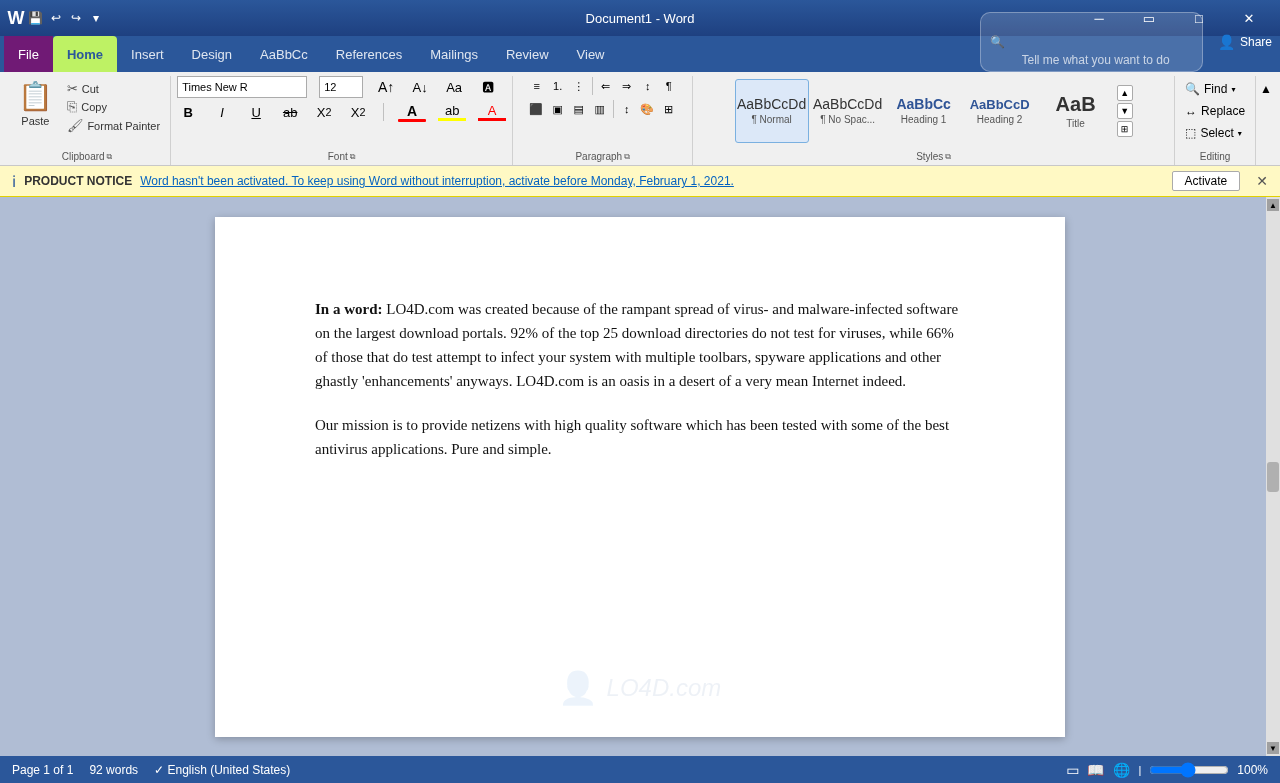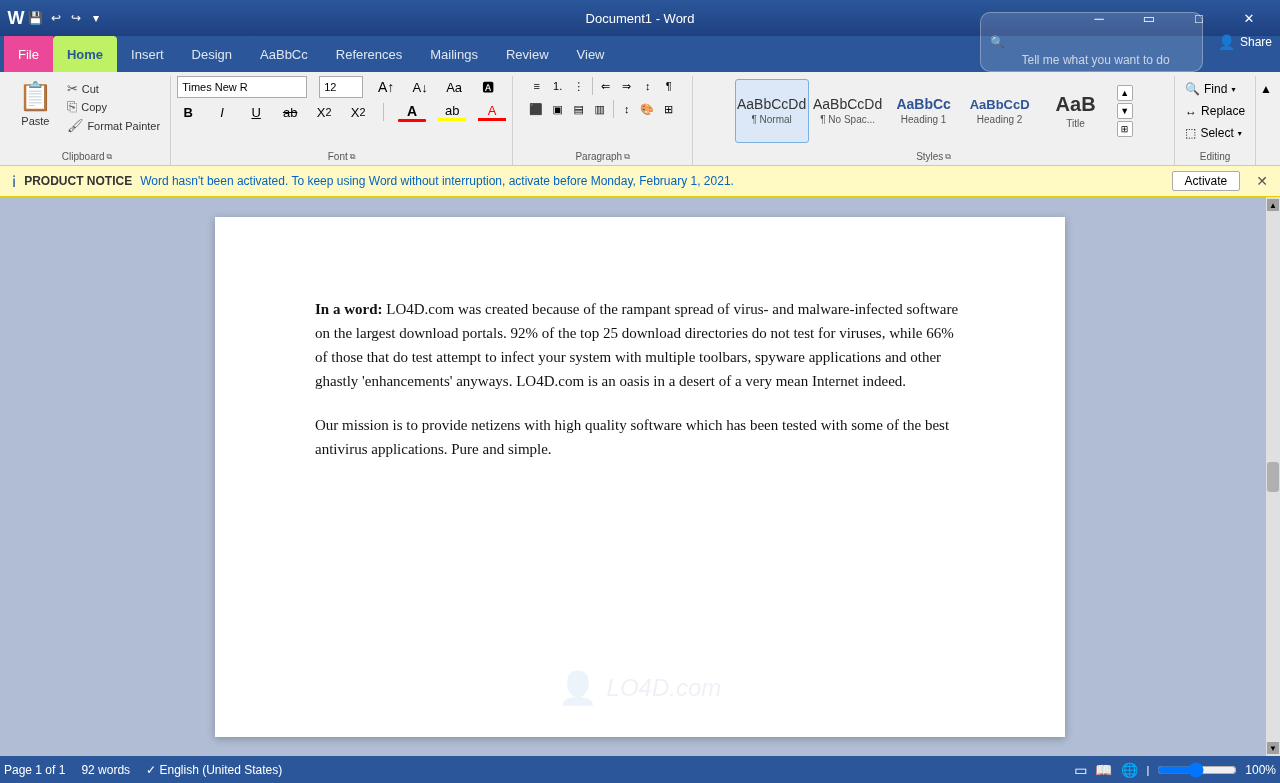--- a/index.html
+++ b/index.html
@@ -29,21 +29,21 @@
       padding: 6px 14px;
       font-size: 13px;
       color: rgba(255,255,255,0.85);
       cursor: pointer;
       height: 36px;
       display: flex;
       align-items: center;
       border-radius: 4px 4px 0 0;
     }
     .ribbon-tab.active { background: #bef264; color: #2b579a; font-weight: 600; }
-    .ribbon-tab.file { background: #ec4899; color: white; border-radius: 0; }
+    .ribbon-tab.file { background: #701a75; color: white; border-radius: 0; }
 
     .ribbon-content {
       background: #f0f0f0;
       border-bottom: 1px solid #c8c8c8;
       display: flex;
       align-items: stretch;
       padding: 4px 4px 0 4px;
       min-height: 94px;
     }
 
@@ -164,21 +164,21 @@
       background: #fff9c4;
       border-bottom: 1px solid #e0d000;
       display: flex;
       align-items: center;
       padding: 4px 12px;
       font-size: 12px;
       gap: 8px;
     }
     .notice-icon { color: #2b579a; font-size: 16px; }
     .notice-label { font-weight: bold; color: #333; }
-    .notice-text { color: #0563c1; cursor: pointer; flex: 1; }
+    .notice-text { color: #0563c1; text-decoration: underline; cursor: pointer; flex: 1; }
     .notice-activate {
       border: 1px solid #aaa;
       background: white;
       padding: 2px 12px;
       font-size: 12px;
       cursor: pointer;
       border-radius: 2px;
     }
     .notice-close { margin-left: 8px; cursor: pointer; font-size: 14px; color: #555; }
 
@@ -214,21 +214,21 @@
     .doc-watermark-text { font-size: 24px; color: #2b579a; font-style: italic; }
     .doc-para { font-family: 'Times New Roman', serif; font-size: 15px; line-height: 1.6; color: #111; margin-bottom: 20px; }
     .doc-para .bold { font-weight: bold; }
 
     
     .status-bar {
       background: #2b579a;
       height: 28px;
       display: flex;
       align-items: center;
-      padding: 0 4px;
+      padding: 0 12px;
       gap: 16px;
       font-size: 12px;
       color: white;
       justify-content: space-between;
     }
     .status-left { display: flex; gap: 16px; }
     .status-right { display: flex; align-items: center; gap: 8px; }
     .zoom-slider { width: 80px; }
     .view-btn { cursor: pointer; font-size: 14px; }
 

